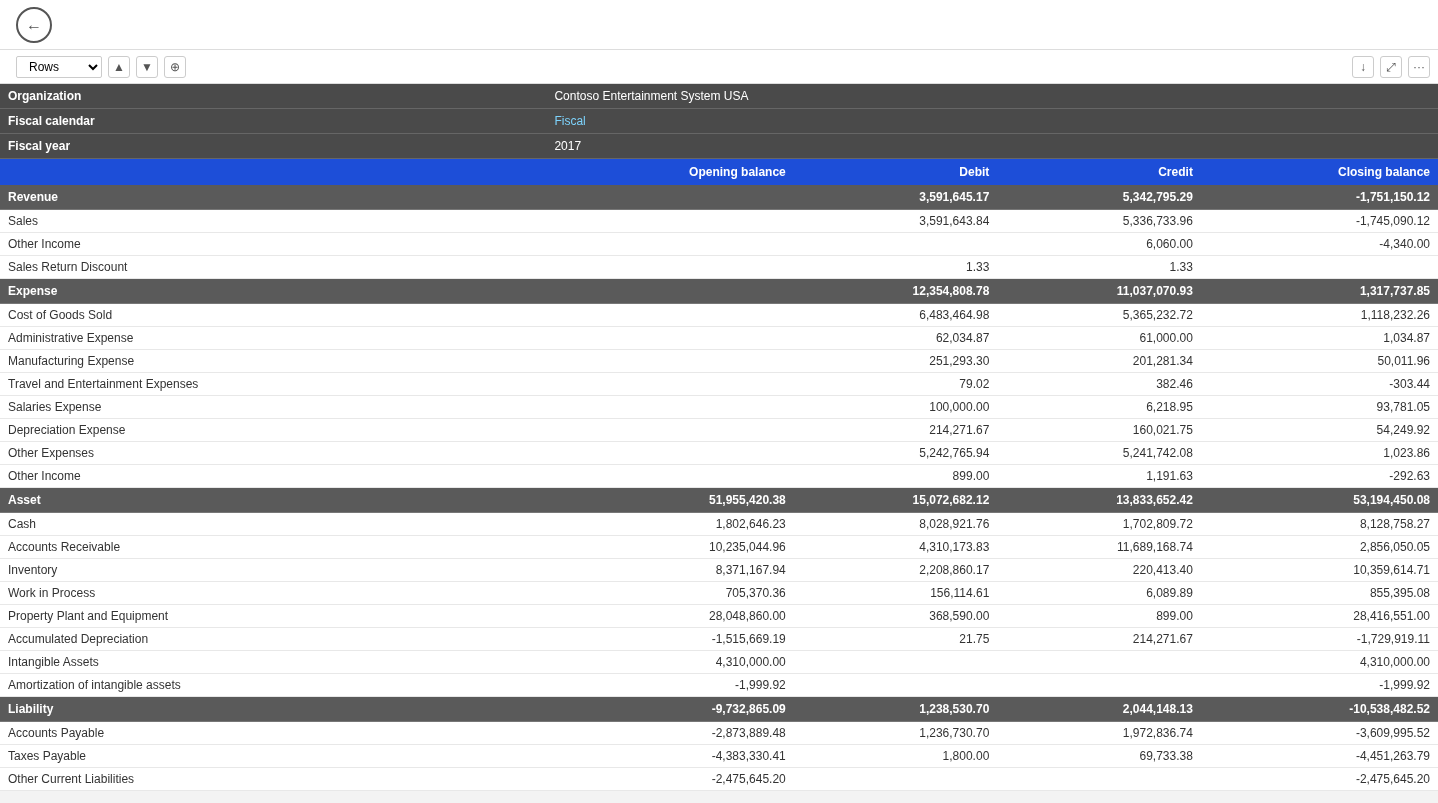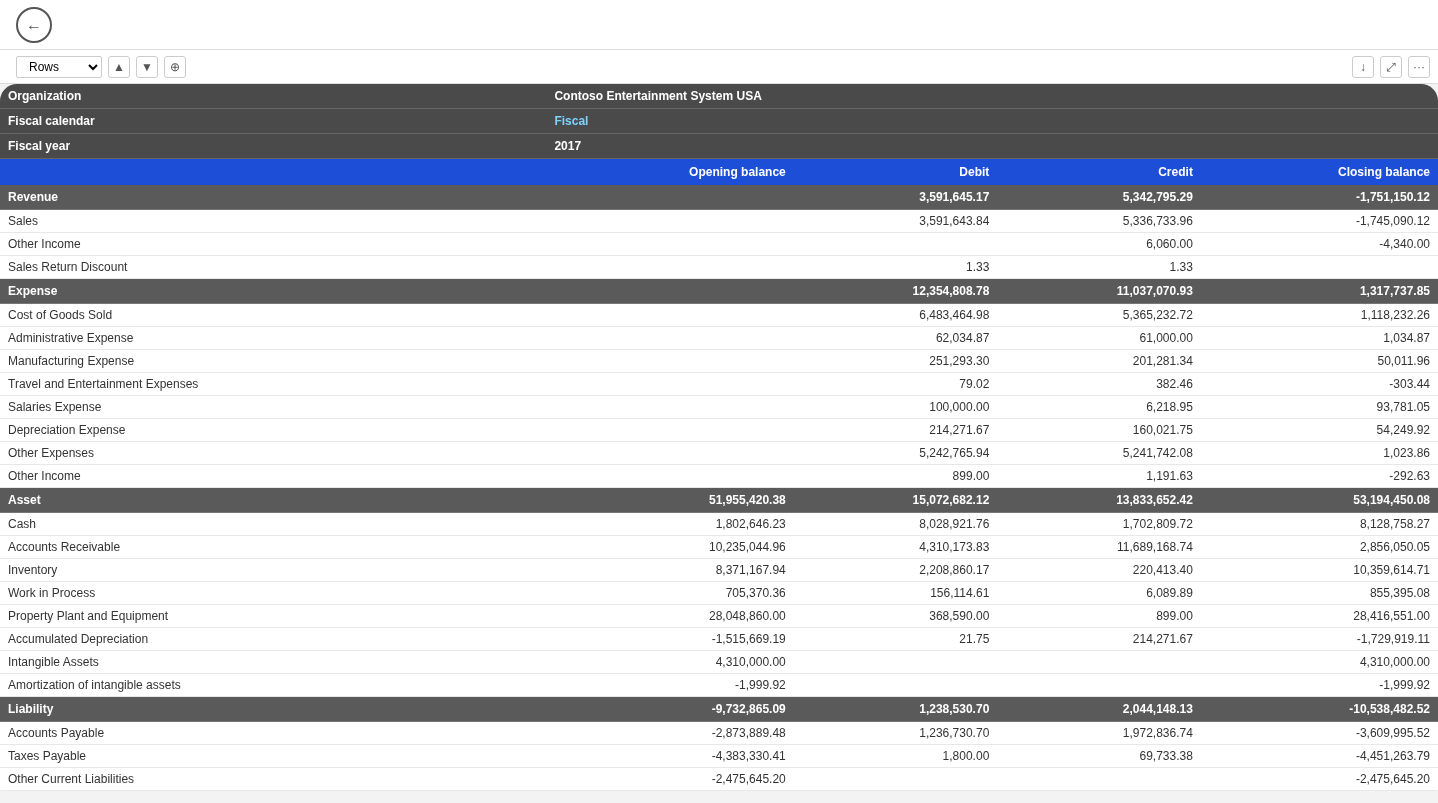--- a/index.html
+++ b/index.html
@@ -26,29 +26,29 @@
       font-size: 12px; border: 1px solid #ccc; padding: 2px 8px;
       background: #fff; border-radius: 2px; cursor: pointer;
     }
     .toolbar-icon-btn {
       width: 22px; height: 22px; display: flex; align-items: center;
       justify-content: center; border: 1px solid #ccc; border-radius: 3px;
       cursor: pointer; background: #fff; font-size: 12px; color: #555;
     }
     .toolbar-right { margin-left: auto; display: flex; gap: 6px; align-items: center; }
 
-    .table-container { overflow: auto; height: calc(100vh - 84px); border-radius: 17px; }
+    .table-container { overflow: auto; height: calc(100vh - 84px); }
 
     table {
       width: 100%; border-collapse: collapse; background: #fff;
     }
 
     .info-row td {
       background: #4a4a4a; color: #fff; padding: 5px 8px;
-      font-weight: 700; font-size: 12px; border-bottom: 1px solid #666;
+      font-weight: 400; font-size: 12px; border-bottom: 1px solid #666;
     }
     .info-row td:first-child { font-weight: 700; }
 
     .group-row td {
       background: #5a5a5a; color: #fff; font-weight: 600;
       padding: 5px 8px; font-size: 12px; border-bottom: 1px solid #777;
     }
     .group-row td { text-align: right; }
     .group-row td:first-child { text-align: left; margin-left: 12px; }
 

